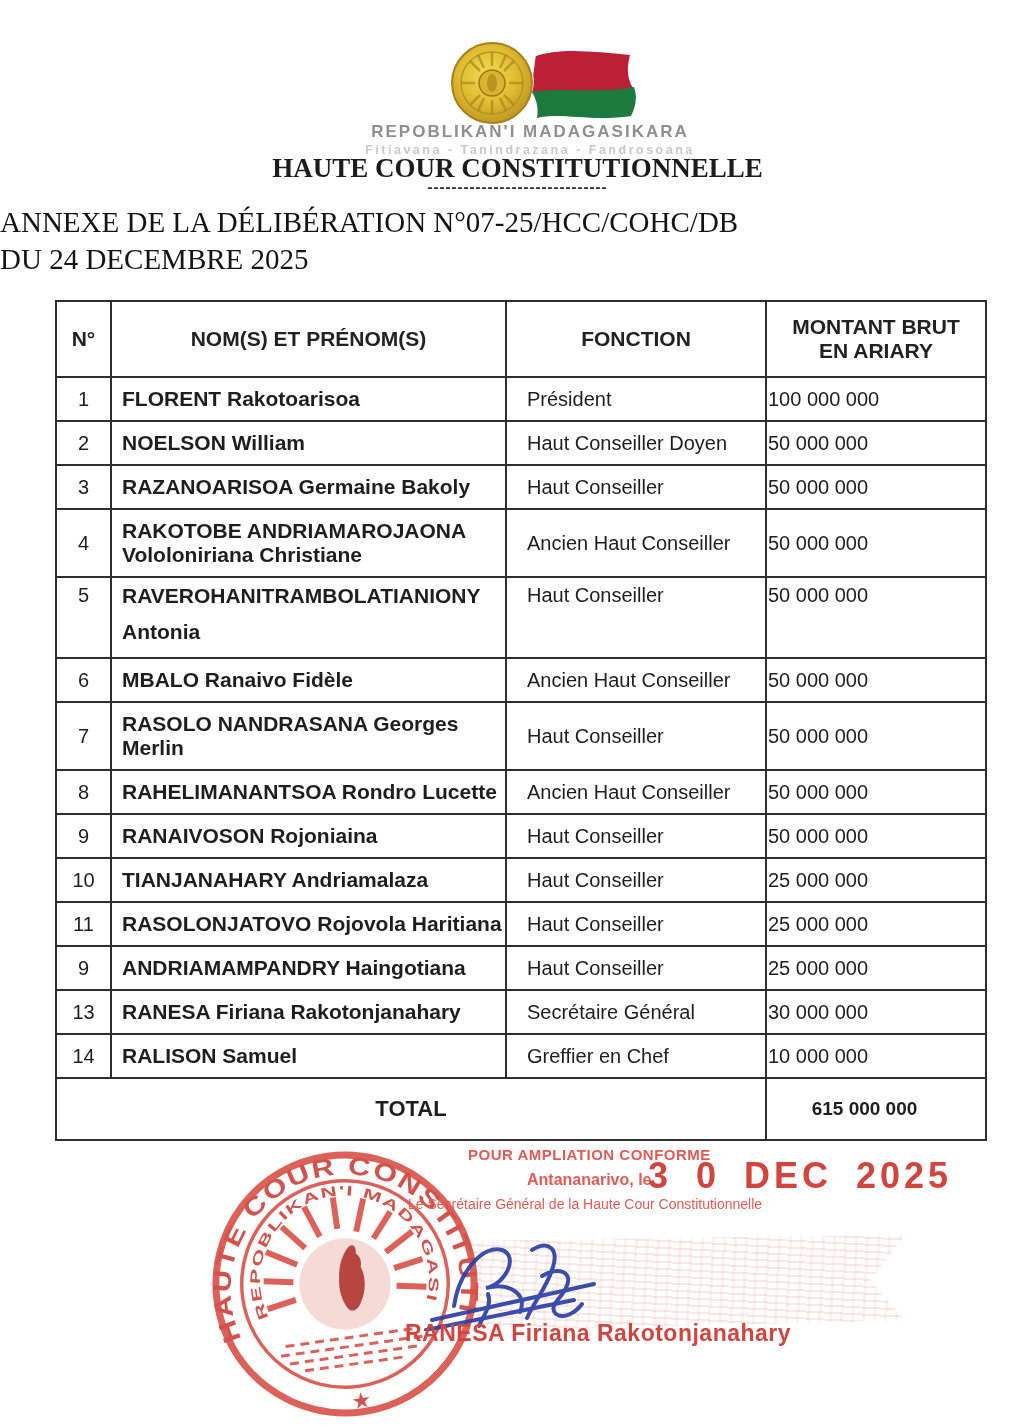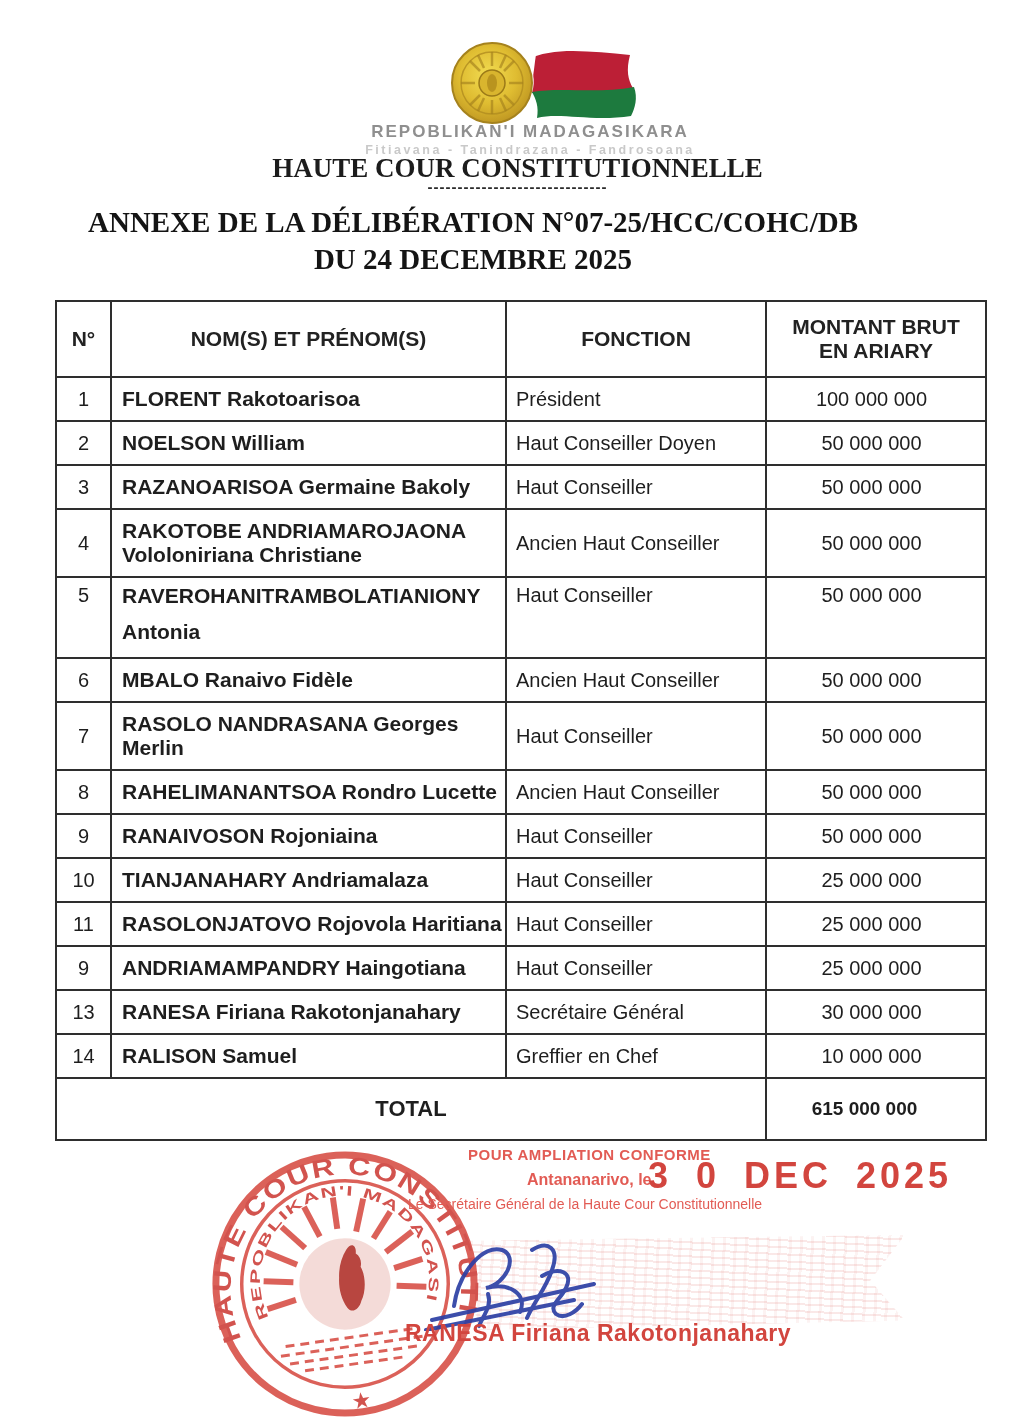--- a/index.html
+++ b/index.html
@@ -22,43 +22,43 @@
   .institution{
     position:absolute; top:153px; left:0; width:1035px; text-align:center;
     font-family:"Liberation Serif", serif; font-weight:700; font-size:27px; color:#1c1c1c;
     margin:0;
   }
   .dashes{
     position:absolute; top:178px; left:0; width:1035px; text-align:center;
     font-weight:700; font-size:15px; letter-spacing:1px; color:#2a2a2a;
   }
   .annex-title{
-    position:absolute; left:0; width:946px; text-align:center;
-    font-family:"Liberation Serif", serif; font-weight:700; font-size:29px; color:#141414;
+    position:absolute; left:0; width:946px; 
+    font-family:"Liberation Serif", serif; font-weight:400; font-size:29px; color:#141414;
     margin:0;
   }
   .t1{top:206px;} .t2{top:243px;}
   
   table.salary{
     position:absolute; top:300px; left:55px; width:930px;
     border-collapse:collapse; table-layout:fixed;
   }
   table.salary th, table.salary td{ border:2px solid #2e2e2e; overflow:hidden; }
   table.salary thead tr{height:76px;}
   table.salary th{ font-weight:700; font-size:21px; text-align:center; color:#222; }
   col.w-num{width:55px;} col.w-name{width:395px;} col.w-fonc{width:260px;} col.w-mont{width:220px;}
   tbody tr{height:44px;}
   tbody tr.tall{height:68px;}
   tbody tr.vtop{height:76px;}
   tbody tr.vtop td{vertical-align:top; padding-top:6px;}
   tbody tr.vtop .c-name div{margin-bottom:12px;}
   td.c-num{text-align:center; font-size:20px;}
   td.c-name{padding-left:10px; font-size:21px;font-weight:bold;}
-  td.c-fonc{padding-left:9px; font-size:20px;}
-  td.c-mont{text-align:center; padding-right:10px; font-size:20px;border-radius:18px;}
+  td.c-fonc{padding-left:20px; font-size:20px;}
+  td.c-mont{text-align:left; padding-right:10px; font-size:20px;border-radius:18px;}
   tfoot tr{height:62px;}
   td.total-label{ text-align:center; font-weight:700; font-size:22px; }
   td.total-amount{ text-align:center; padding-right:24px; font-weight:700; font-size:19px; }
   
   .stamp-area{position:absolute; top:1140px; left:0; width:1035px; height:285px;}
   .rline{position:absolute; color:#e25b54; white-space:nowrap;}
   .r1{top:6px;  left:468px; font-size:15px; font-weight:600; letter-spacing:.5px;}
   .r2{top:31px; left:527px; font-size:16px; font-weight:600;}
   .rdate{
     top:14px; left:648px; font-size:36px; font-weight:700;

